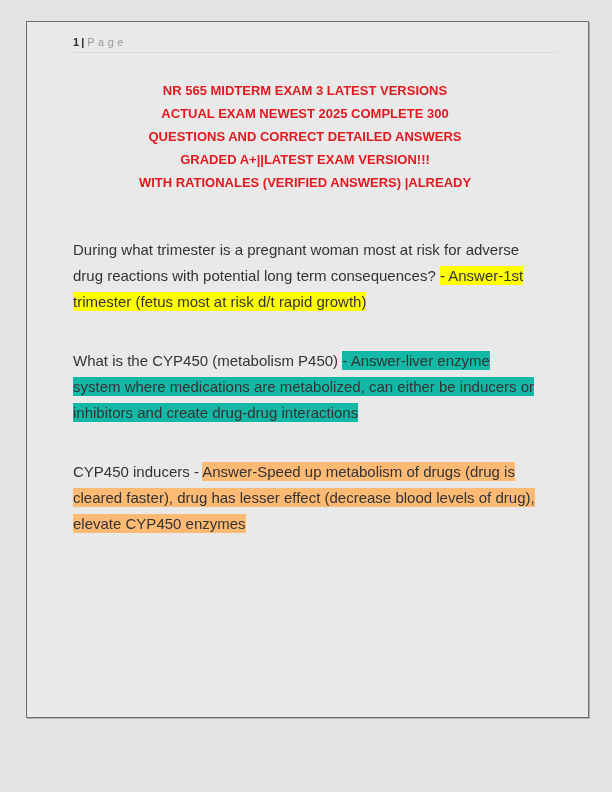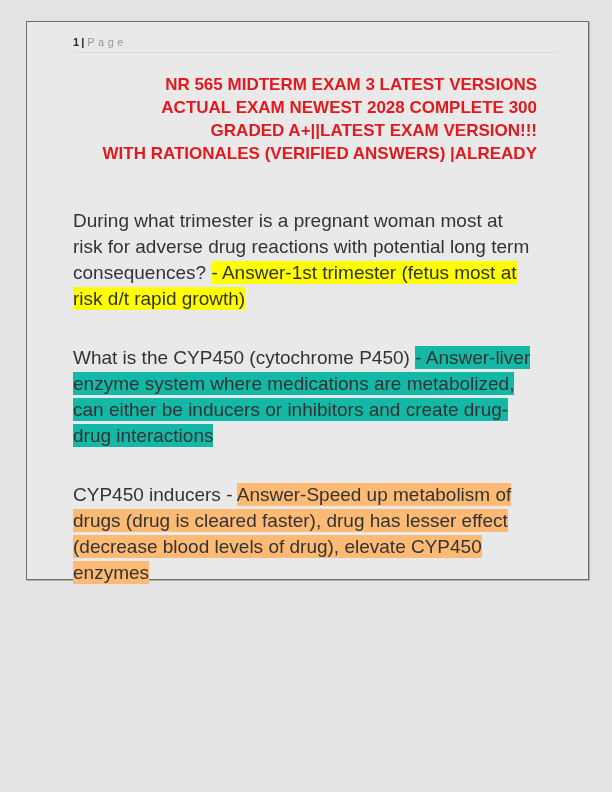--- a/index.html
+++ b/index.html
@@ -9,21 +9,21 @@
     height: 792px;
     background: #e3e3e3;
     overflow: hidden;
     font-family: "Liberation Sans", "DejaVu Sans", sans-serif;
   }
   .sheet {
     position: absolute;
     left: 26px;
     top: 21px;
     width: 563px;
-    height: 559px;
+    height: 697px;
     box-sizing: border-box;
     background: #e9e9e9;
     border: 1px solid #6e6e6e;
     box-shadow: 1px 1px 0 rgba(0,0,0,0.22);
     padding: 14px 51px 0 46px;
   }
   .page-header {
     font-size: 11px;
     color: #8f8f8f;
     white-space: nowrap;
@@ -41,33 +41,33 @@
   .page-header .lbl {
     letter-spacing: 3.5px;
     color: #9a9a9a;
   }
   .header-rule {
     border: none;
     border-top: 1px solid #dcdcdc;
     margin: 4px -20px 0 0;
   }
   .exam-title {
-    margin-top: 20px;
-    text-align: right;
+    margin-top: 26px;
+    text-align: center;
     font-weight: bold;
-    font-size: 17px;
+    font-size: 13px;
     line-height: 23px;
     color: #e01a1f;
   }
   .exam-title .title-line { white-space: nowrap; }
   .qa-section {
     margin-top: 43px;
   }
   .qa-paragraph {
-    font-size: 19px;
+    font-size: 15px;
     line-height: 26px;
     color: #333333;
     margin: 0 0 33px 0;
     width: 464px;
   }
   .qa-paragraph mark {
     background: #ffff00;
     color: inherit;
     padding: 1px 0;
   }
@@ -77,29 +77,30 @@
 
 <div class="sheet">
 
   <div class="page-header">
     <span class="num">1</span><span class="sep">|</span><span class="lbl">Page</span>
   </div>
   <hr class="header-rule">
 
   <div class="exam-title" style="color: rgb(224, 26, 31);">
     <div class="title-line">NR 565 MIDTERM EXAM 3 LATEST VERSIONS</div>
-    <div class="title-line">ACTUAL EXAM NEWEST 2028 COMPLETE 300</div>
+    <div class="title-line">ACTUAL EXAM NEWEST 2025 COMPLETE 300</div>
+    <div class="title-line">QUESTIONS AND CORRECT DETAILED ANSWERS</div>
     <div class="title-line">GRADED A+||LATEST EXAM VERSION!!!</div>
     <div class="title-line">WITH RATIONALES (VERIFIED ANSWERS) |ALREADY</div>
   </div>
 
   <div class="qa-section">
 
     <p class="qa-paragraph"><span>During what trimester is a pregnant woman most at risk for adverse drug reactions with potential long term consequences? </span><mark style="background: rgb(255, 255, 0);">- Answer-1st trimester (fetus most at risk d/t rapid growth)</mark></p>
 
 
-    <p class="qa-paragraph"><span>What is the CYP450 (cytochrome P450) </span><mark style="background: #14b8a6;">- Answer-liver enzyme system where medications are metabolized, can either be inducers or inhibitors and create drug-drug interactions</mark></p>
+    <p class="qa-paragraph"><span>What is the CYP450 (metabolism P450) </span><mark style="background: #14b8a6;">- Answer-liver enzyme system where medications are metabolized, can either be inducers or inhibitors and create drug-drug interactions</mark></p>
 
     <p class="qa-paragraph"><span>CYP450 inducers - </span><mark style="background: #fdba74;">Answer-Speed up metabolism of drugs (drug is cleared faster), drug has lesser effect (decrease blood levels of drug), elevate CYP450 enzymes</mark></p>
 
   </div>
 
 </div>
 
 </body></html>

